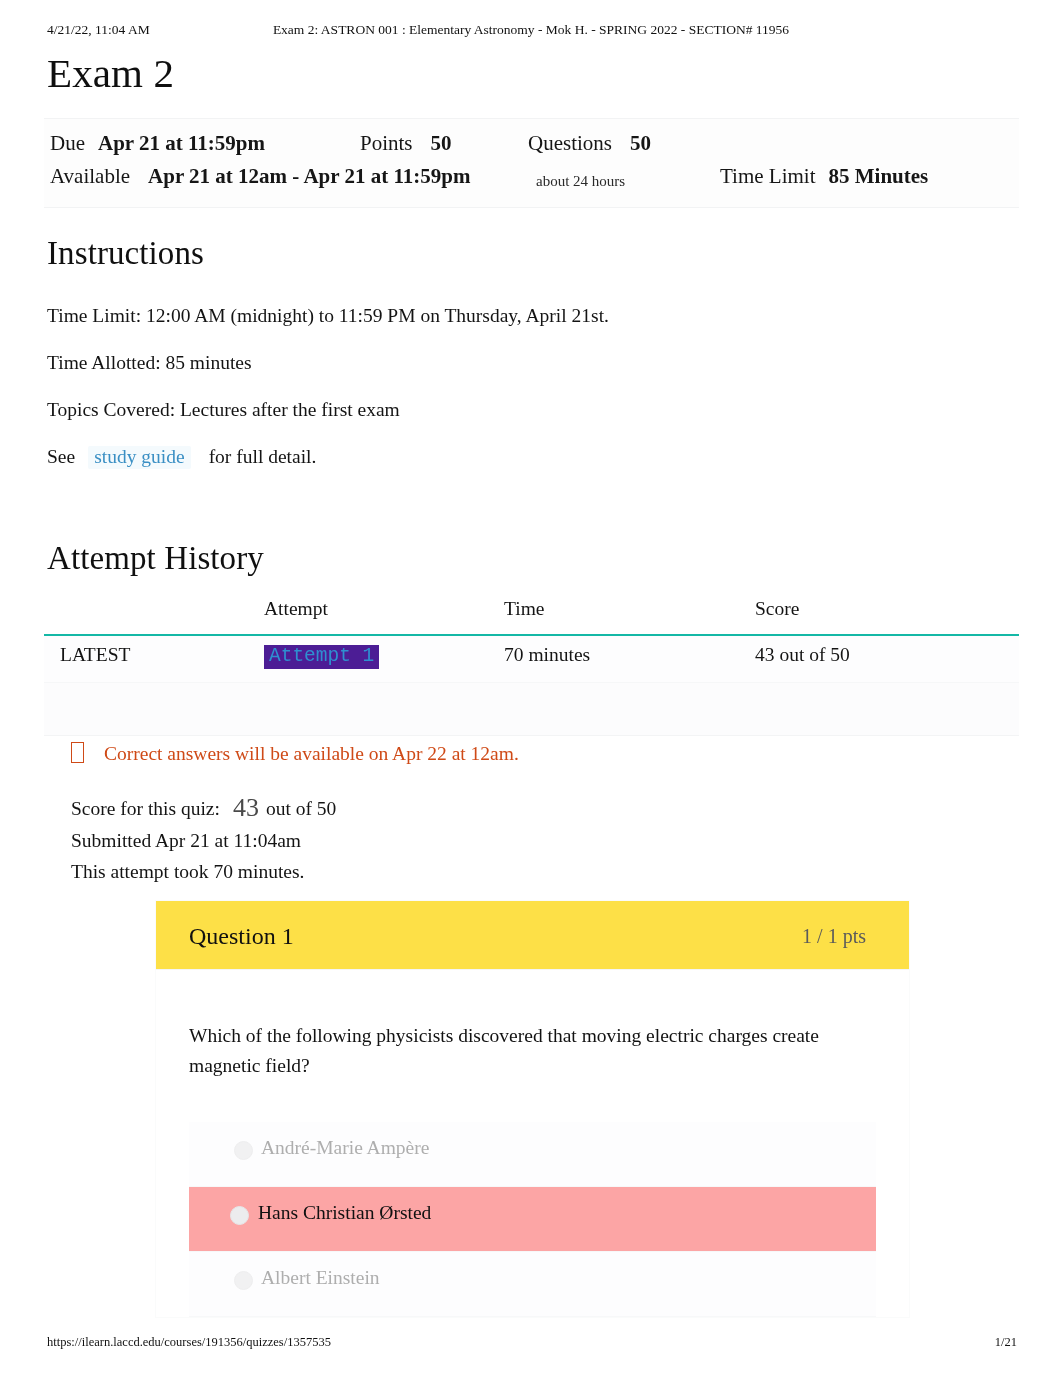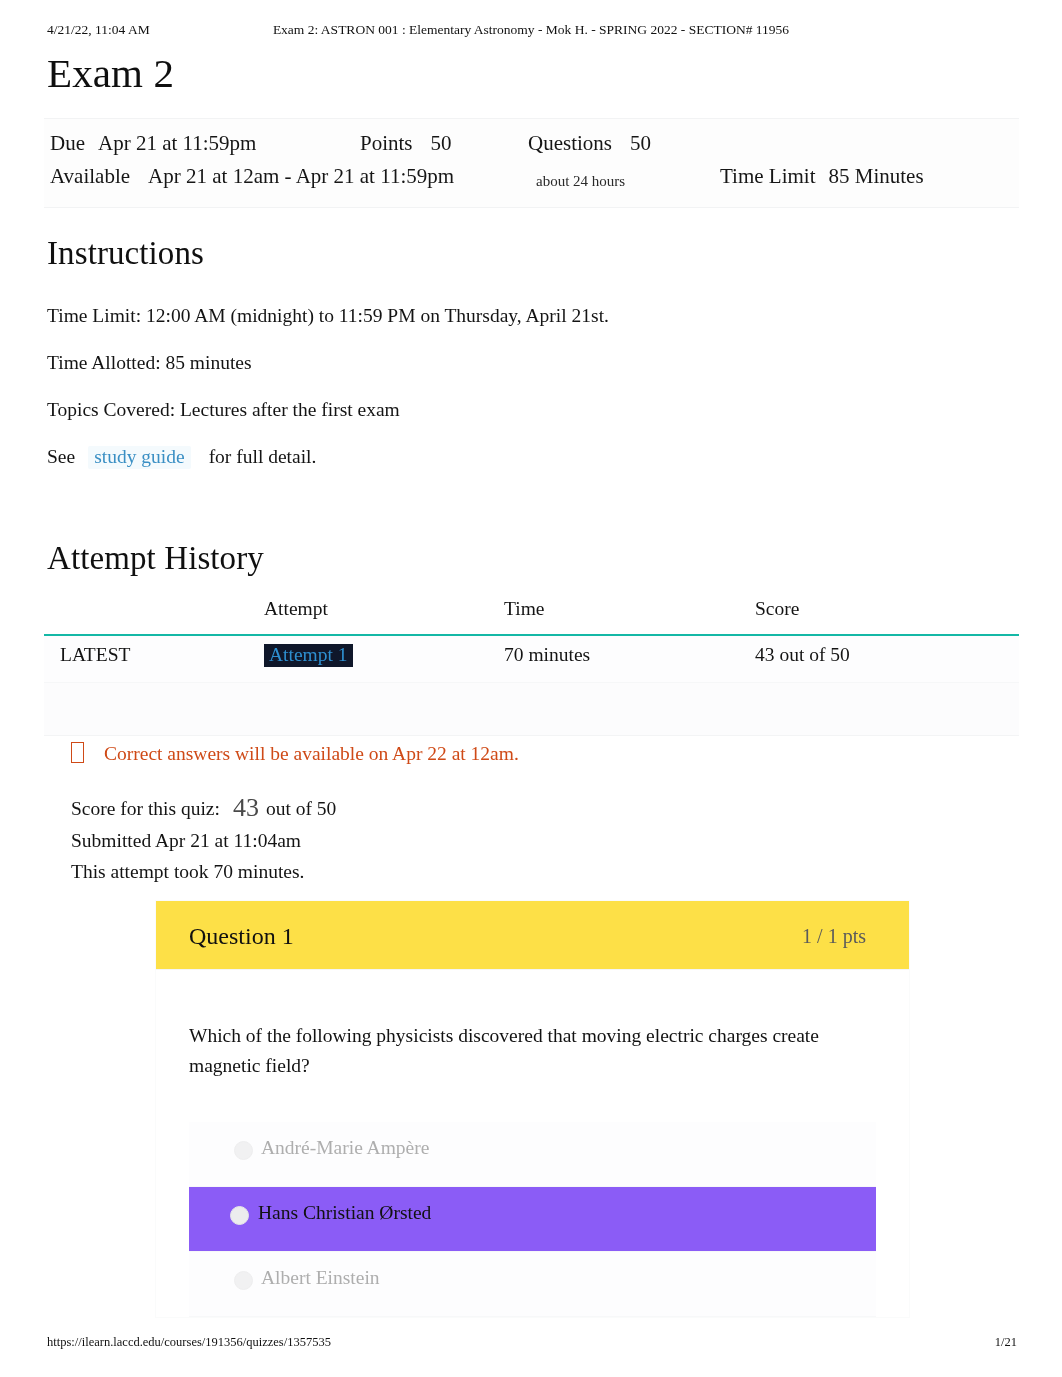--- a/index.html
+++ b/index.html
@@ -95,21 +95,21 @@
     height: 90px;
     box-sizing: border-box;
   }
   .qh-line {
     position: absolute;
     font-size: 21px;
     white-space: nowrap;
     color: #161616;
   }
   .qh-label { color: #161616; }
-  .qh-value { color: #161616; }
+  .qh-value { color: #161616; font-weight: bold; }
   .qh-sub {
     font-size: 15px;
     color: #2a2a2a;
   }
 
   .qh-due      { left: 6px;   top: 12px; }
   .qh-points   { left: 316px; top: 12px; }
   .qh-quest    { left: 484px; top: 12px; }
   .qh-avail    { left: 6px;   top: 45px; }
   .qh-about    { left: 492px; top: 54px; }
@@ -181,22 +181,23 @@
   .at-c1 { position: absolute; left: 220px; top: 8px; }
   .at-c2 { position: absolute; left: 460px; top: 8px; }
   .at-c3 { position: absolute; left: 711px; top: 8px; }
   .at-head .at-c0,
   .at-head .at-c1,
   .at-head .at-c2,
   .at-head .at-c3 { top: 6px; }
   .at-link {
     color: #2e8fd0;
     text-decoration: none;
-    background: #0f172a;
+    background: #4c1d95;
     padding: 0 5px 2px 5px;
+    font-family: Liberation Mono, monospace;
   }
 
   
   .notice {
     position: absolute;
     left: 71px;
     top: 742px;
     font-size: 19.5px;
     color: #cf4a17;
     white-space: nowrap;
@@ -273,21 +274,21 @@
   .answers {
     margin-top: 42px;
   }
   .answer-row {
     position: relative;
     height: 64px;
     border-bottom: 1px solid #f7f8f9;
     background: #fdfdfe;
   }
   .answer-row.selected {
-    background: #8b5cf6;
+    background: #fca5a5;
   }
   .radio {
     position: absolute;
     left: 45px;
     top: 19px;
     width: 17px;
     height: 17px;
     border-radius: 50%;
     background: #f1f1f2;
     border: 1px solid #eeeeef;

